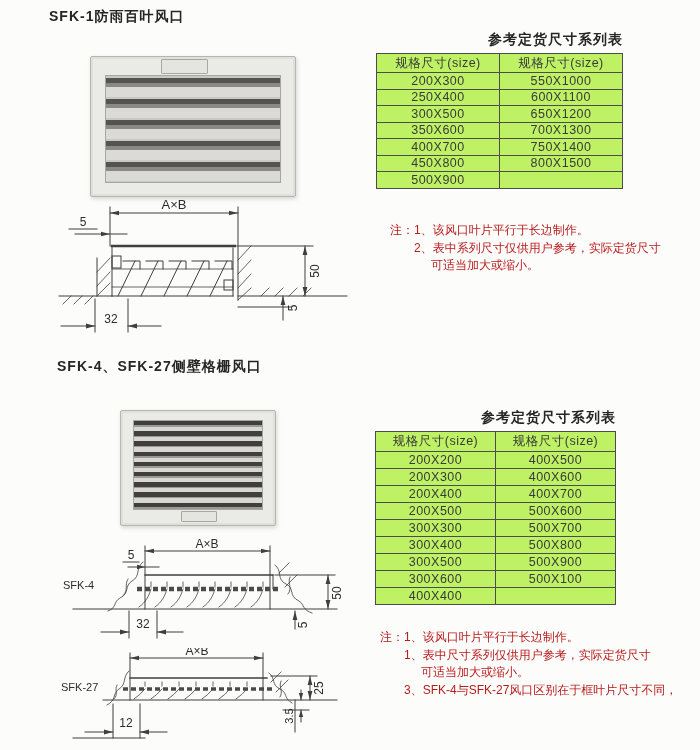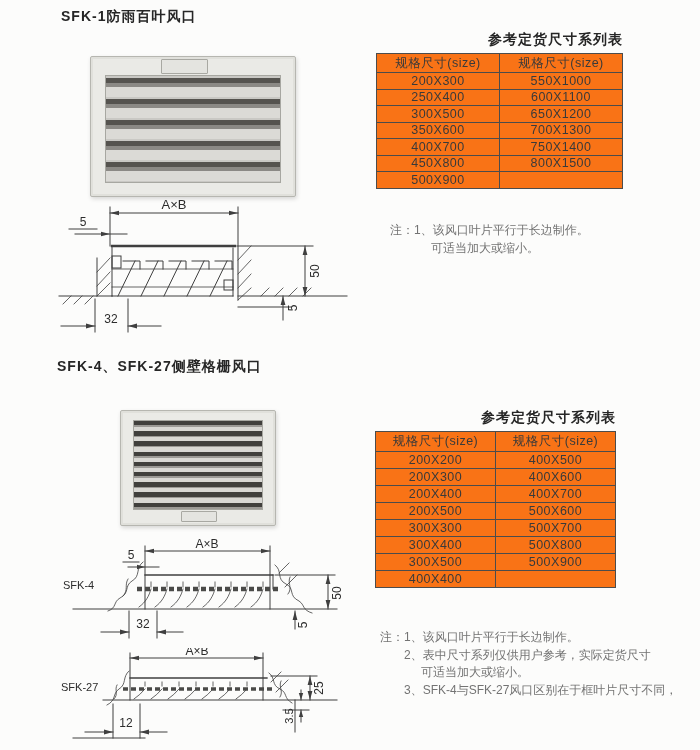--- a/index.html
+++ b/index.html
@@ -36,52 +36,52 @@
   }
   .tag {
     position:absolute; background:#e4e4e0; border:1px solid #a8a8a2;
     border-radius:1px;
   }
   .tag-top { left:70px; top:2px; width:45px; height:13px; }
   .tag-bottom { left:60px; bottom:3px; width:34px; height:9px; }
   
   .tablebox { position:absolute; }
   .tbl-title { font-size:14px; font-weight:bold; letter-spacing:1px; margin:0 0 4px 2px;text-align:right; }
-  table.sizes { border-collapse:collapse; background:#f97316;padding-left:11px; }
+  table.sizes { border-collapse:collapse; background:#bef264;padding-left:11px; }
   table.sizes th, table.sizes td {
     border:1px solid #4c4c4c; text-align:center; vertical-align:middle;
     font-size:12.5px; font-weight:normal; color:#3a3a3a;
     padding:0 2px; letter-spacing:0.5px;
   }
   .t1 th { width:118px; height:18px; }
   .t1 td { height:15.5px; }
   .t2 th { width:115px; height:19px; }
   .t2 td { height:16px; }
   
-  .notes { position:absolute; font-size:12px; line-height:17.5px; color:#737373; }
+  .notes { position:absolute; font-size:12px; line-height:17.5px; color:#b91c1c; }
   .notes .ind1 { padding-left:24px; }
   .notes .ind2 { padding-left:41px; }
   
   .drawing { position:absolute; }
   .drawing text {
     font-size:12px; fill:#2c2c2c;
     font-family:"Liberation Sans","DejaVu Sans",sans-serif;
   }
   .drawing .lines { stroke:#3f3f3f; stroke-width:1; fill:none; stroke-linecap:square; }
   .drawing .thin { stroke-width:0.8; }
   .drawing .thick { stroke-width:2.4; }
   .drawing .arrow { fill:#3f3f3f; stroke:none; }
   .drawing .rail { stroke:#4a4a48; fill:none; }
 </style>
 </head>
 <body>
 
 <div class="page">
 
-  <h2 class="sec-title" style="left:61px; top:8px;">SFK-1防雨百叶风口</h2>
+  <h2 class="sec-title" style="left:49px; top:8px;">SFK-1防雨百叶风口</h2>
 
   <div class="photo photo1" style="left:90px; top:56px; width:204px; height:139px;">
     <div class="tag tag-top"></div>
     <div class="slats"></div>
   </div>
 
   <div class="tablebox" style="left:376px; top:31px;">
     <div class="tbl-title">参考定货尺寸系列表</div>
     <table class="sizes t1">
       <thead>
@@ -174,20 +174,21 @@
     </g>
     <text x="119" y="13" text-anchor="middle" style="font-size:13px;">A×B</text>
     <text x="28" y="30" text-anchor="middle">5</text>
     <text x="260" y="79" text-anchor="middle" transform="rotate(-90 260 75)">50</text>
     <text x="238" y="116" text-anchor="middle" transform="rotate(-90 238 112)">5</text>
     <text x="56" y="127" text-anchor="middle">32</text>
   </svg>
 
   <div class="notes" style="left:390px; top:222px; width:300px;">
     <div>注：1、该风口叶片平行于长边制作。</div>
+    <div class="ind1">2、表中系列尺寸仅供用户参考，实际定货尺寸</div>
     <div class="ind2">可适当加大或缩小。</div>
   </div>
 
   <h2 class="sec-title" style="left:57px; top:358px;">SFK-4、SFK-27侧壁格栅风口</h2>
 
   <div class="photo photo2" style="left:120px; top:410px; width:154px; height:114px;">
     <div class="slats"></div>
     <div class="tag tag-bottom"></div>
   </div>
 
@@ -221,20 +222,24 @@
             <td>300X300</td>
             <td>500X700</td>
           </tr>
         <tr>
             <td>300X400</td>
             <td>500X800</td>
           </tr>
         <tr>
             <td>300X500</td>
             <td>500X900</td>
+          </tr>
+        <tr>
+            <td>300X600</td>
+            <td>500X100</td>
           </tr>
         <tr>
             <td>400X400</td>
             <td></td>
           </tr>
       </tbody>
     </table>
   </div>
 
   <svg class="drawing" style="left:45px; top:537px;" width="310" height="108" viewBox="0 0 310 108">
@@ -330,18 +335,18 @@
     </g>
     <text x="16" y="43" style="font-size:11px;">SFK-27</text>
     <text x="152" y="7" text-anchor="middle">A×B</text>
     <text x="274" y="44" text-anchor="middle" transform="rotate(-90 274 40)">25</text>
     <text x="244" y="72" text-anchor="middle" style="font-size:11px;" transform="rotate(-90 244 68)">3.5</text>
     <text x="81" y="79" text-anchor="middle">12</text>
   </svg>
 
   <div class="notes" style="left:380px; top:629px; width:312px;">
     <div>注：1、该风口叶片平行于长边制作。</div>
-    <div class="ind1">2、表中尺寸系列仅供用户参考，实际定货尺寸</div>
+    <div class="ind1">1、表中尺寸系列仅供用户参考，实际定货尺寸</div>
     <div class="ind2">可适当加大或缩小。</div>
     <div class="ind1">3、SFK-4与SFK-27风口区别在于框叶片尺寸不同，</div>
   </div>
 
 </div>
 
 </body></html>

